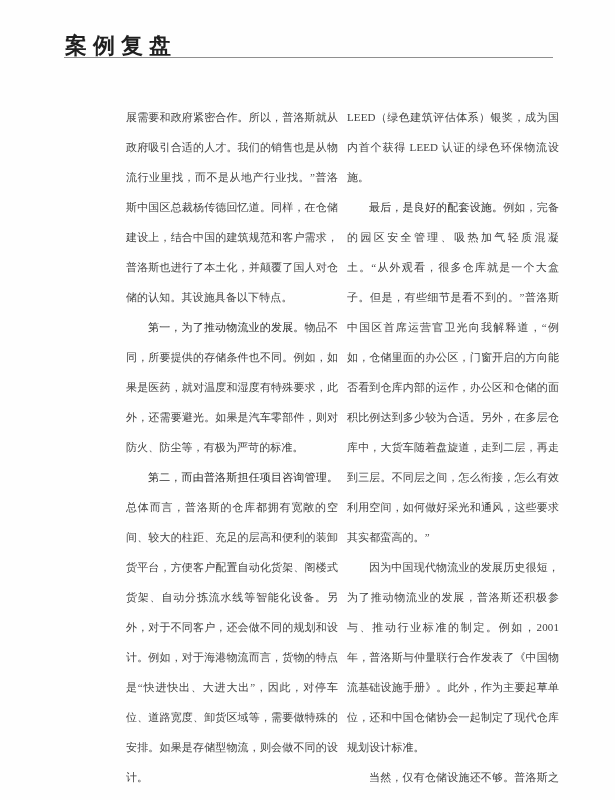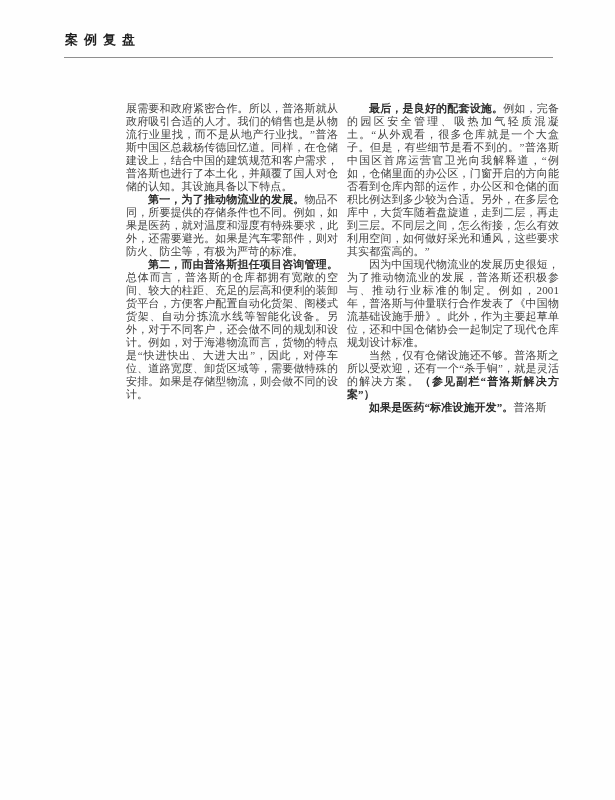--- a/index.html
+++ b/index.html
@@ -16,21 +16,21 @@
   }
   .page {
     position: absolute;
     inset: 0;
     background: #fefefe;
   }
   .page-header {
     position: absolute;
     left: 65px;
     top: 31px;
-    font-size: 13px;
+    font-size: 22px;
     font-weight: 700;
     letter-spacing: 6px;
     color: #1f1f1f;
     font-family: "Liberation Serif", "DejaVu Serif", serif;
   }
   .header-rule {
     position: absolute;
     left: 64px;
     top: 57px;
     width: 489px;
@@ -45,50 +45,51 @@
     display: flex;
     gap: 9px;
   }
   .column {
     width: 212px;
     flex: 0 0 auto;
   }
   .column p.para {
     margin: 0;
     font-size: 11px;
-    line-height: 13px;
+    line-height: 30px;
     letter-spacing: 0.1px;
     color: #424242;
     text-align: justify;
     text-justify: inter-ideograph;
   }
   .column p.para.indent {
     text-indent: 2em;
   }
   .column p.para b {
-    font-weight: 700;
+    font-weight: 400;
     color: #2c2c2c;
   }
 </style>
 </head>
 <body>
 
 <div class="page">
 
   <div class="page-header">案例复盘</div>
 
   <div class="header-rule"></div>
 
   <div class="columns">
     <div class="column">
         <p class="para"><span>展需要和政府紧密合作。所以，普洛斯就从政府吸引合适的人才。我们的销售也是从物流行业里找，而不是从地产行业找。”普洛斯中国区总裁杨传德回忆道。同样，在仓储建设上，结合中国的建筑规范和客户需求，普洛斯也进行了本土化，并颠覆了国人对仓储的认知。其设施具备以下特点。</span></p>
         <p class="para indent"><b>第一，为了推动物流业的发展。</b><span>物品不同，所要提供的存储条件也不同。例如，如果是医药，就对温度和湿度有特殊要求，此外，还需要避光。如果是汽车零部件，则对防火、防尘等，有极为严苛的标准。</span></p>
         <p class="para indent"><b>第二，而由普洛斯担任项目咨询管理。</b><span>总体而言，普洛斯的仓库都拥有宽敞的空间、较大的柱距、充足的层高和便利的装卸货平台，方便客户配置自动化货架、阁楼式货架、自动分拣流水线等智能化设备。另外，对于不同客户，还会做不同的规划和设计。例如，对于海港物流而言，货物的特点是“快进快出、大进大出”，因此，对停车位、道路宽度、卸货区域等，需要做特殊的安排。如果是存储型物流，则会做不同的设计。</span></p>
       </div>
     <div class="column">
+        <p class="para"><span>LEED（绿色建筑评估体系）银奖，成为国内首个获得 LEED 认证的绿色环保物流设施。</span></p>
         <p class="para indent"><b>最后，是良好的配套设施。</b><span>例如，完备的园区安全管理、吸热加气轻质混凝土。“从外观看，很多仓库就是一个大盒子。但是，有些细节是看不到的。”普洛斯中国区首席运营官卫光向我解释道，“例如，仓储里面的办公区，门窗开启的方向能否看到仓库内部的运作，办公区和仓储的面积比例达到多少较为合适。另外，在多层仓库中，大货车随着盘旋道，走到二层，再走到三层。不同层之间，怎么衔接，怎么有效利用空间，如何做好采光和通风，这些要求其实都蛮高的。”</span></p>
         <p class="para indent"><span>因为中国现代物流业的发展历史很短，为了推动物流业的发展，普洛斯还积极参与、推动行业标准的制定。例如，2001 年，普洛斯与仲量联行合作发表了《中国物流基础设施手册》。此外，作为主要起草单位，还和中国仓储协会一起制定了现代仓库规划设计标准。</span></p>
         <p class="para indent"><span>当然，仅有仓储设施还不够。普洛斯之所以受欢迎，还有一个“杀手锏”，就是灵活的解决方案。</span><b>（参见副栏“普洛斯解决方案”）</b></p>
         <p class="para indent"><b>如果是医药“标准设施开发”。</b><span>普洛斯</span></p>
       </div>
   </div>
 
 </div>
 
 </body></html>

